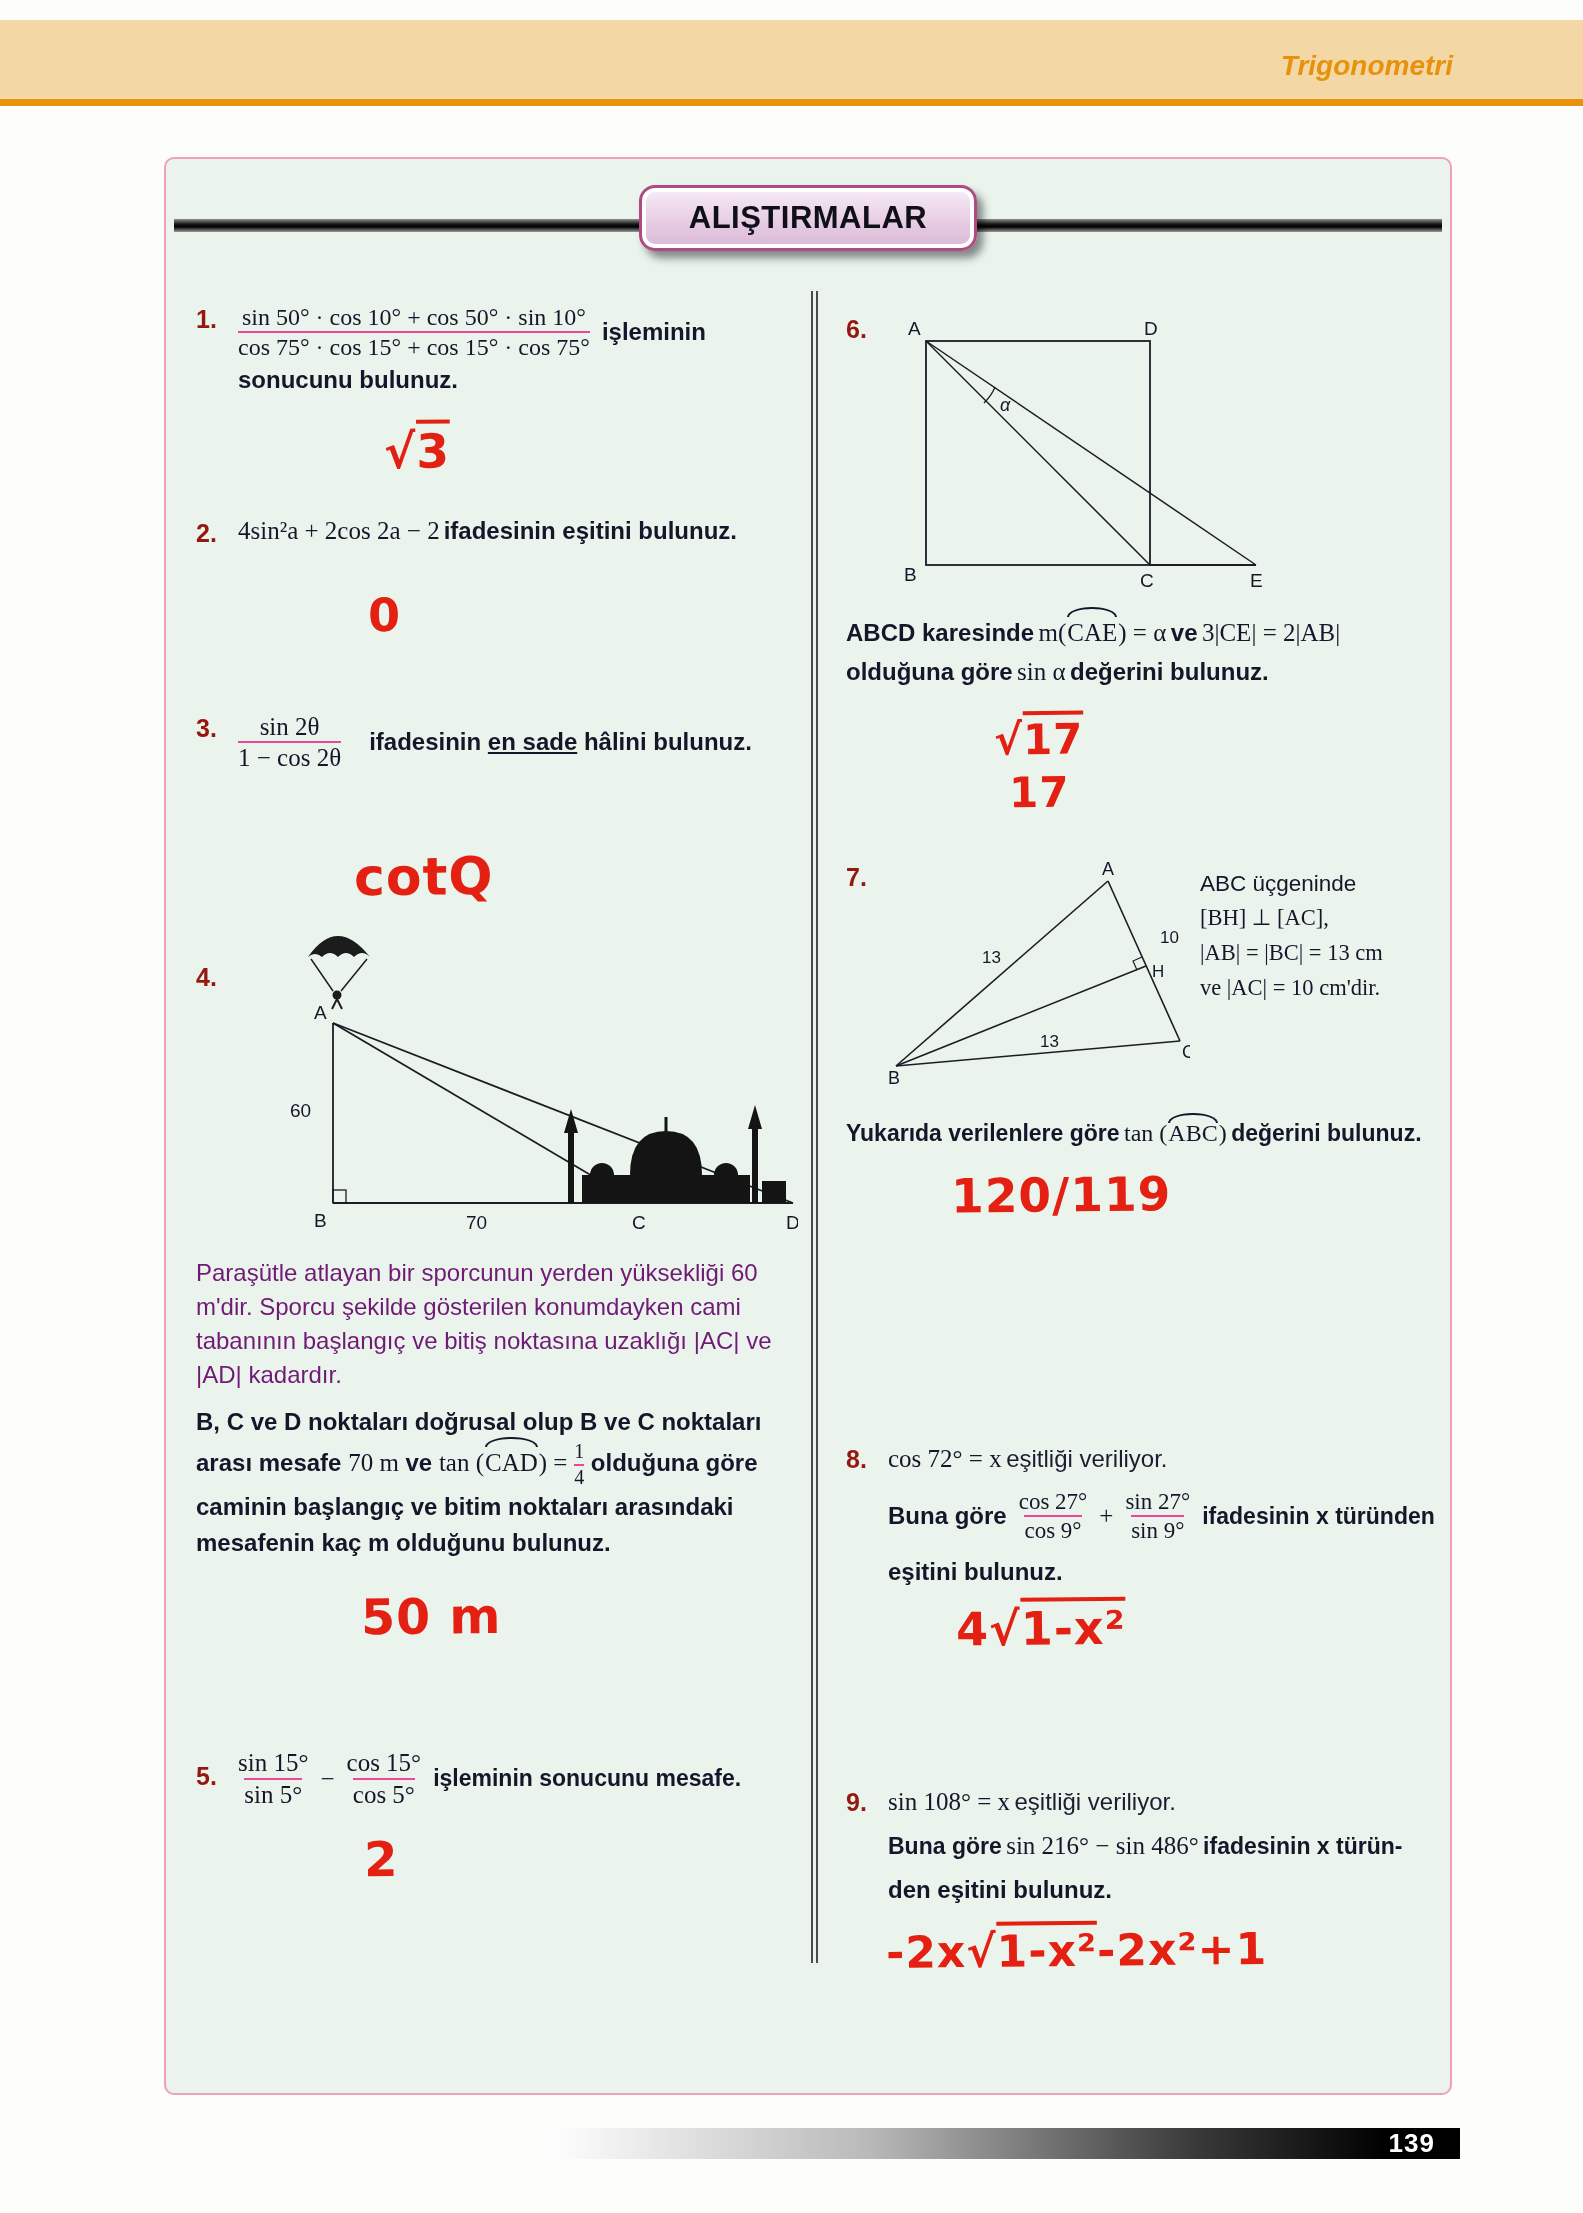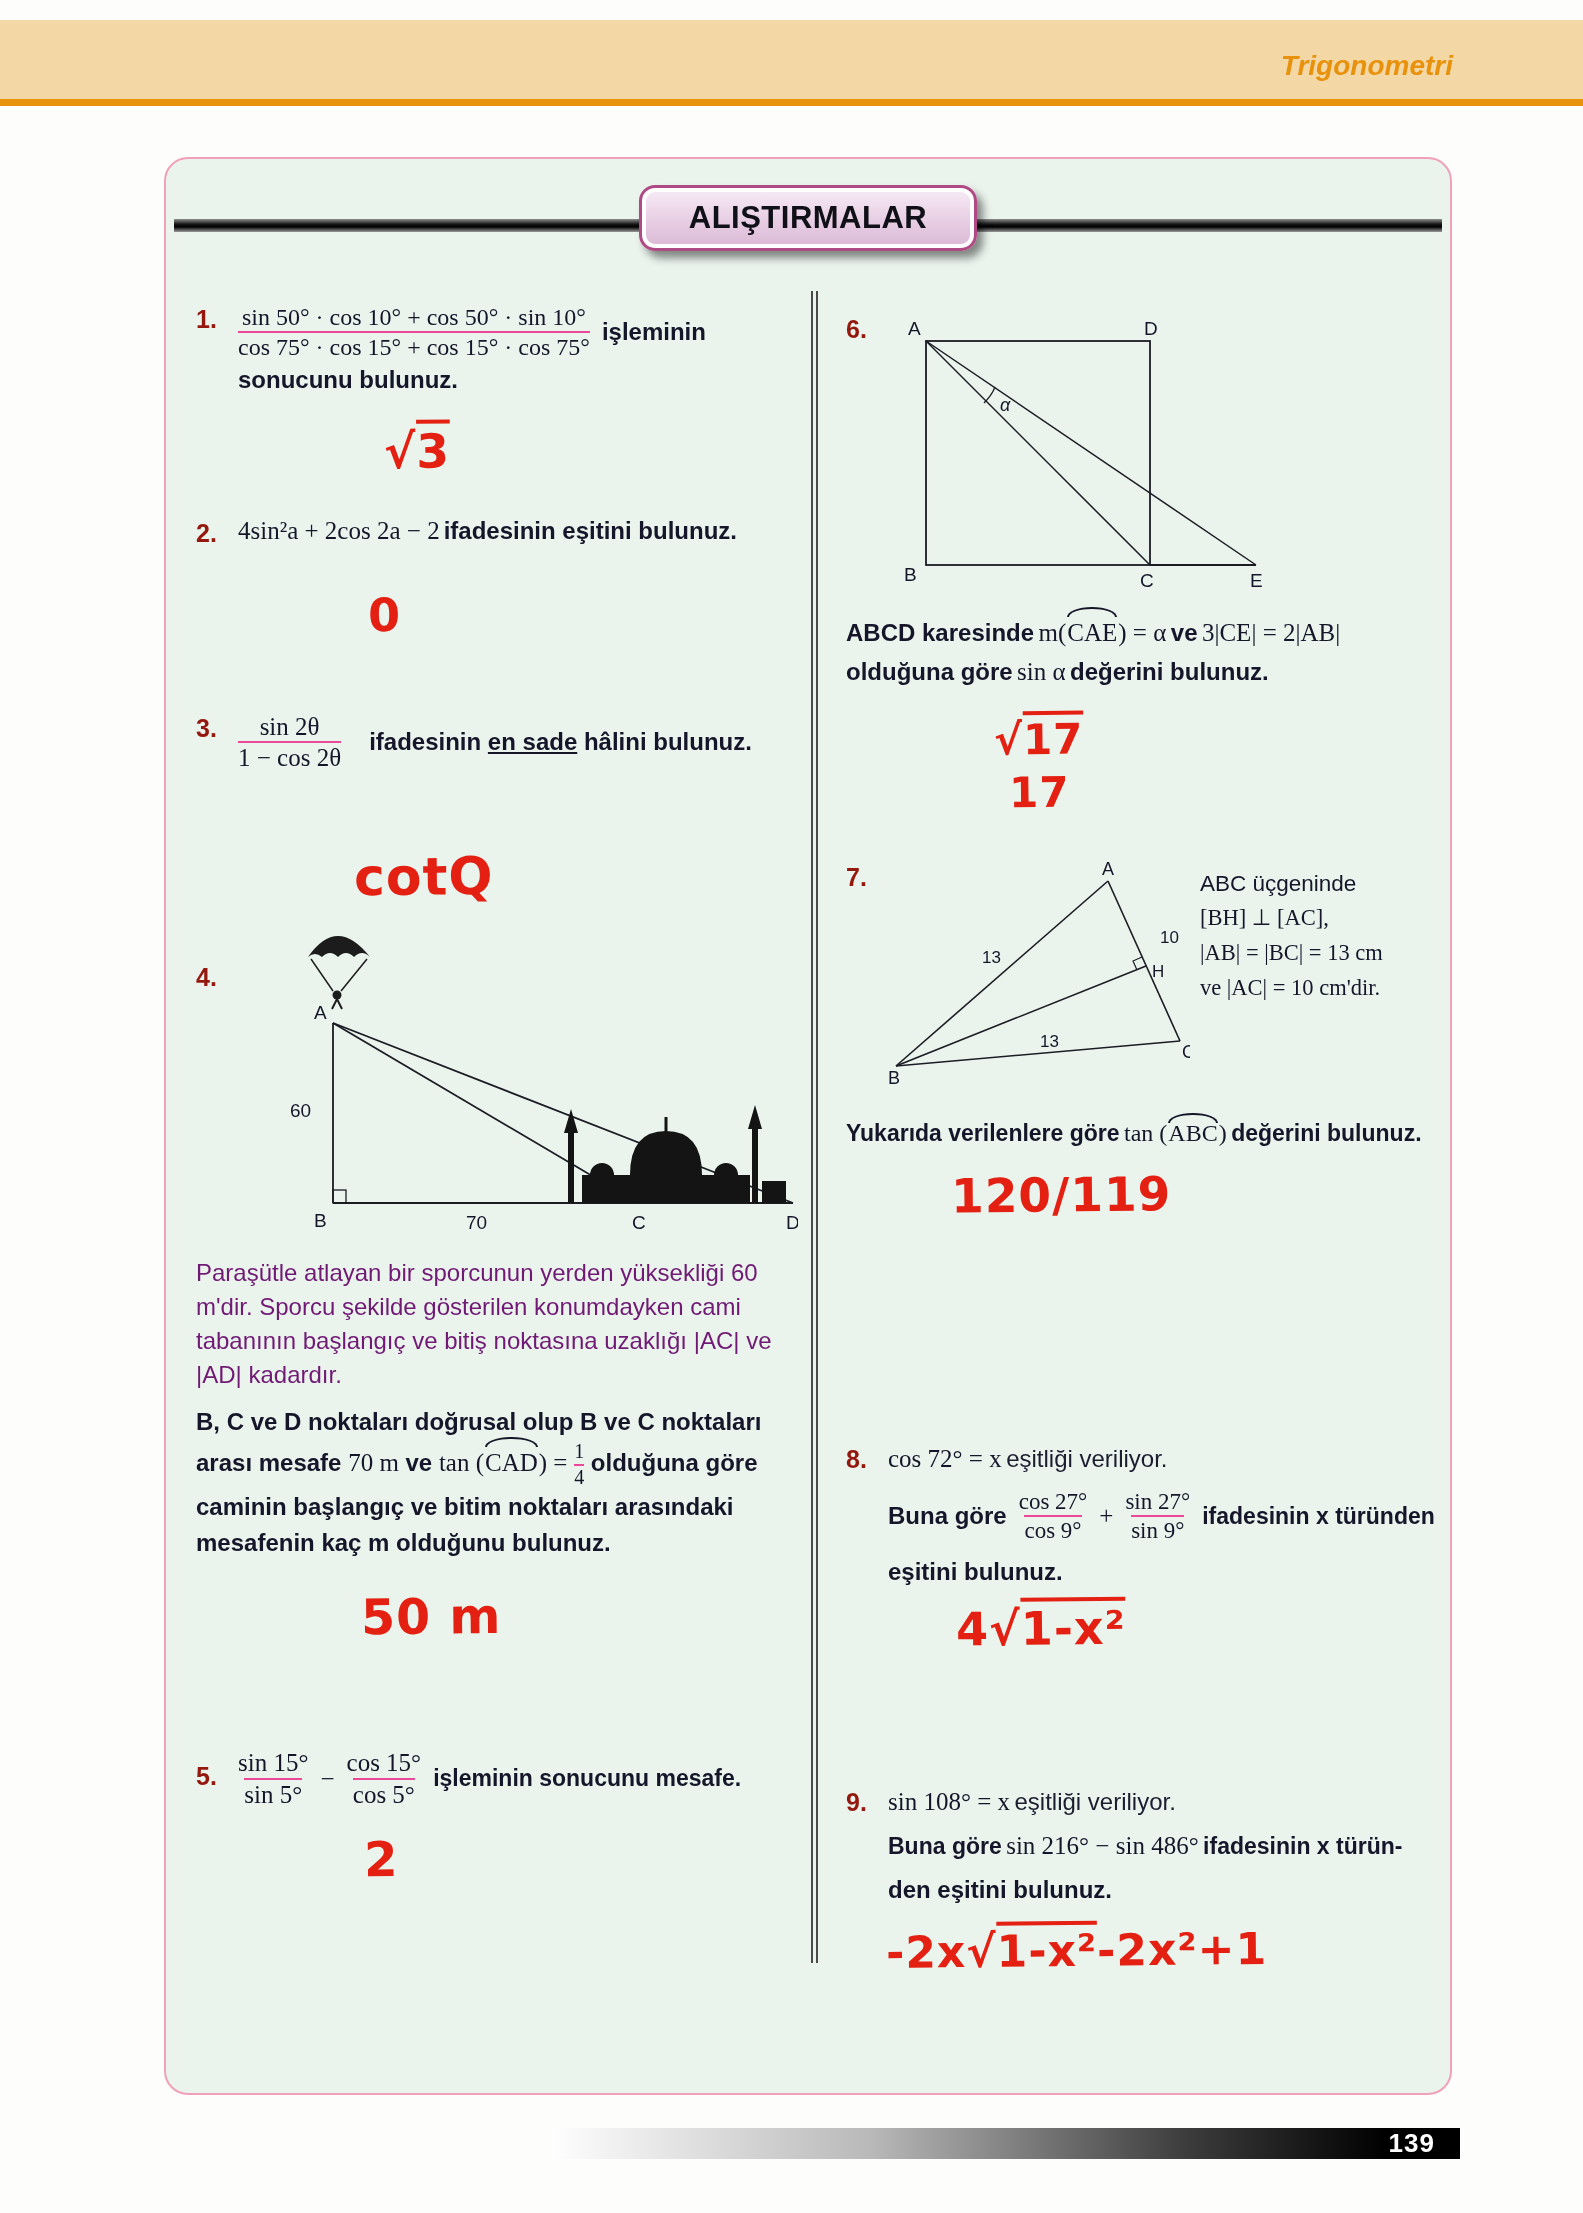--- a/index.html
+++ b/index.html
@@ -4,21 +4,21 @@
 <style>
   * { margin:0; padding:0; box-sizing:border-box; }
   body { font-family:"Liberation Sans",sans-serif; background:#ffffff; }
   .page { position:relative; width:1583px; height:2213px; background:#fdfdfb; overflow:hidden; }
 
   
   .top-bar { position:absolute; top:0; left:0; width:100%; height:86px; background:#f3d8a6; border-bottom:7px solid #e9920e;margin-top:20px; }
   .chapter { position:absolute; right:130px; top:30px; font-size:28px; font-weight:bold; font-style:italic; color:#e8910c; }
 
   
-  .content-box { position:absolute; left:164px; top:157px; width:1288px; height:1938px; background:#eaf4ed; border:2px solid #f0a0ba; border-radius:24px; }
+  .content-box { position:absolute; left:164px; top:157px; width:1288px; height:1938px; background:#eaf4ed; border:2px solid #f0a0ba; border-radius:10px; }
 
   .band-line { position:absolute; top:60px; left:8px; right:8px; height:13px;
     background:linear-gradient(to bottom,#8f8f8f 0%,#161616 40%,#000 60%,#9a9a9a 100%); }
   .title-pill { position:absolute; top:26px; left:50%; transform:translateX(-50%);
     width:338px; height:66px;
     background:linear-gradient(to bottom,#f7ecf6 0%,#e6cbe2 60%,#d9b8d4 100%);
     border:3px solid #b04a84; border-radius:16px;
     box-shadow:6px 7px 9px rgba(0,0,0,0.45), inset 0 0 0 4px #ffffff;
     display:flex; align-items:center; justify-content:center;
     font-size:31px; font-weight:bold; color:#101018; letter-spacing:.5px; z-index:2; }

